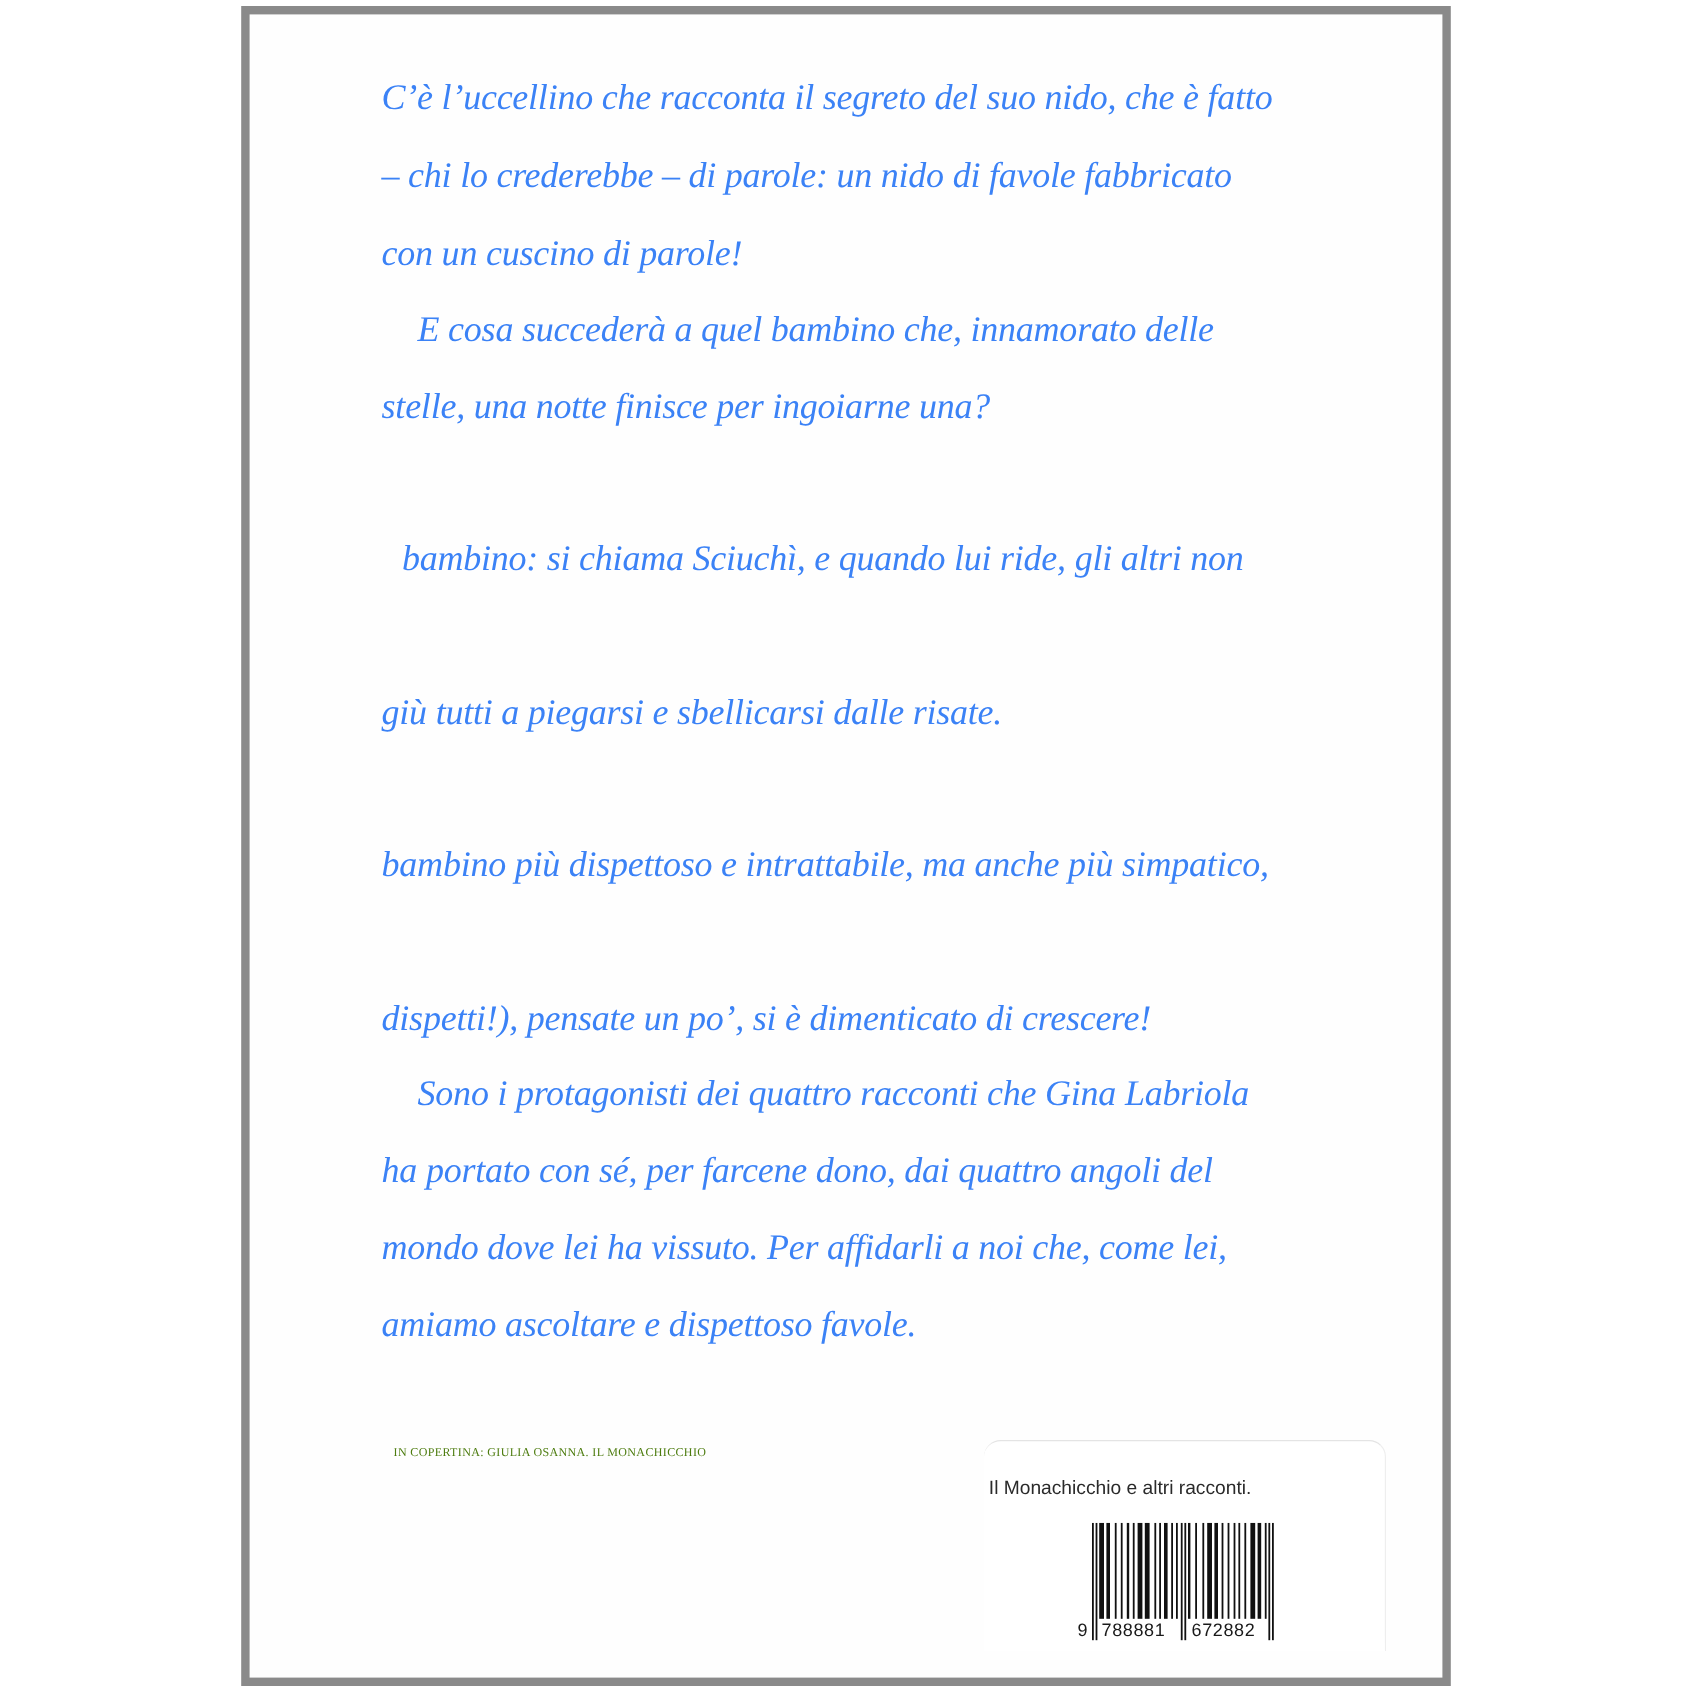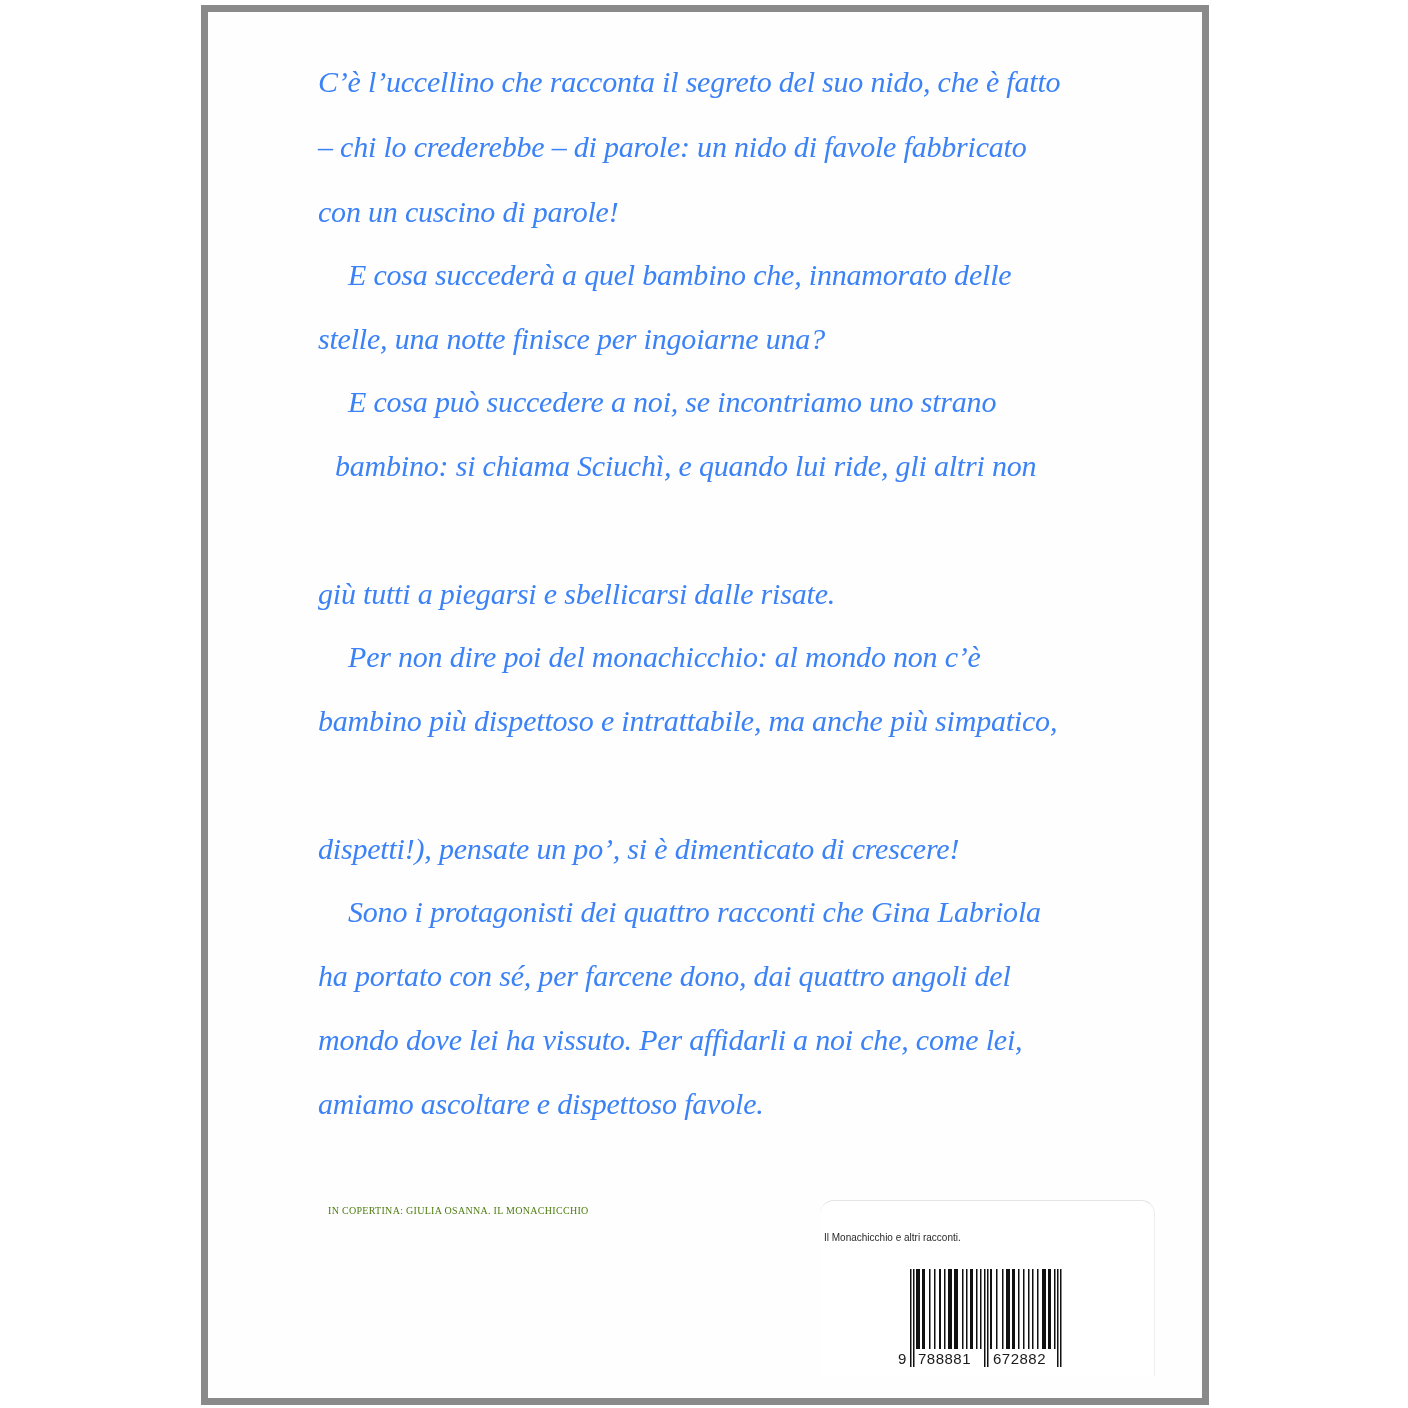--- a/index.html
+++ b/index.html
@@ -52,21 +52,21 @@
       border-right: 1px solid #eeeeee;
       border-top-right-radius: 14px;
       border-top-left-radius: 14px;
       background: #ffffff;
     }
     .sticker-title {
       position: absolute;
       left: 4px;
       top: 31px;
       font-family: "Liberation Sans", "DejaVu Sans", sans-serif;
-      font-size: 10px;
+      font-size: 16px;
       color: #2a2a2a;
       white-space: nowrap;
     }
     .barcode {
       position: absolute;
       left: 90px;
       top: 68px;
       width: 160px;
       height: 98px;
     }
@@ -86,25 +86,23 @@
 
 <div class="cover">
 
   <div class="line" style="left:110px; top:55px;">C’è l’uccellino che racconta il segreto del suo nido, che è fatto</div>
   <div class="line" style="left:110px; top:120px;">– chi lo crederebbe – di parole: un nido di favole fabbricato</div>
   <div class="line" style="left:110px; top:185px;">con un cuscino di parole!</div>
 
   <div class="line" style="left:140px; top:248px;">E cosa succederà a quel bambino che, innamorato delle</div>
   <div class="line" style="left:110px; top:312px;">stelle, una notte finisce per ingoiarne una?</div>
 
-  <div class="line" style="left:140px; top:375px;">E cosa può succedere a noi, se incontriamo uno strano</div>
   <div class="line" style="left:110px; top:439px;margin-left:17px;">bambino: si chiama Sciuchì, e quando lui ride, gli altri non</div>
   <div class="line" style="left:110px; top:567px;">giù tutti a piegarsi e sbellicarsi dalle risate.</div>
 
-  <div class="line" style="left:140px; top:630px;">Per non dire poi del monachicchio: al mondo non c’è</div>
   <div class="line" style="left:110px; top:694px;">bambino più dispettoso e intrattabile, ma anche più simpatico,</div>
   <div class="line" style="left:110px; top:822px;">dispetti!), pensate un po’, si è dimenticato di crescere!</div>
 
   <div class="line" style="left:140px; top:885px;">Sono i protagonisti dei quattro racconti che Gina Labriola</div>
   <div class="line" style="left:110px; top:949px;">ha portato con sé, per farcene dono, dai quattro angoli del</div>
   <div class="line" style="left:110px; top:1013px;">mondo dove lei ha vissuto. Per affidarli a noi che, come lei,</div>
   <div class="line" style="left:110px; top:1077px;">amiamo ascoltare e dispettoso favole.</div>
 
   <div class="credit">IN COPERTINA: GIULIA OSANNA. IL MONACHICCHIO</div>
 

